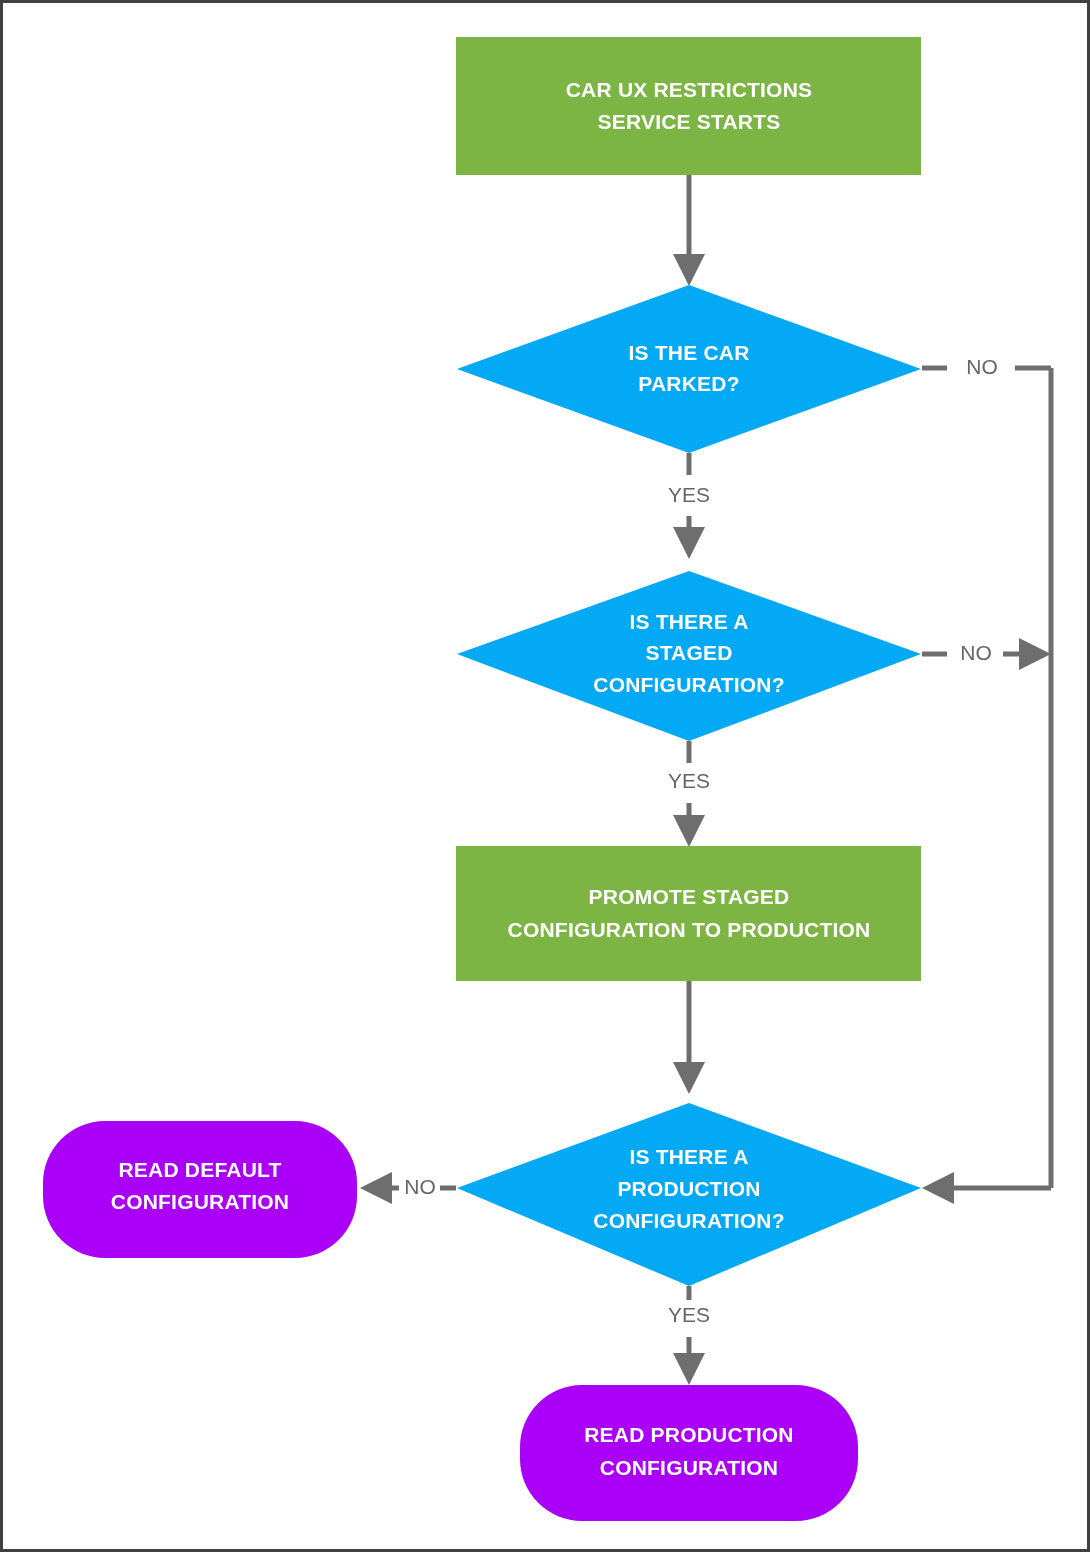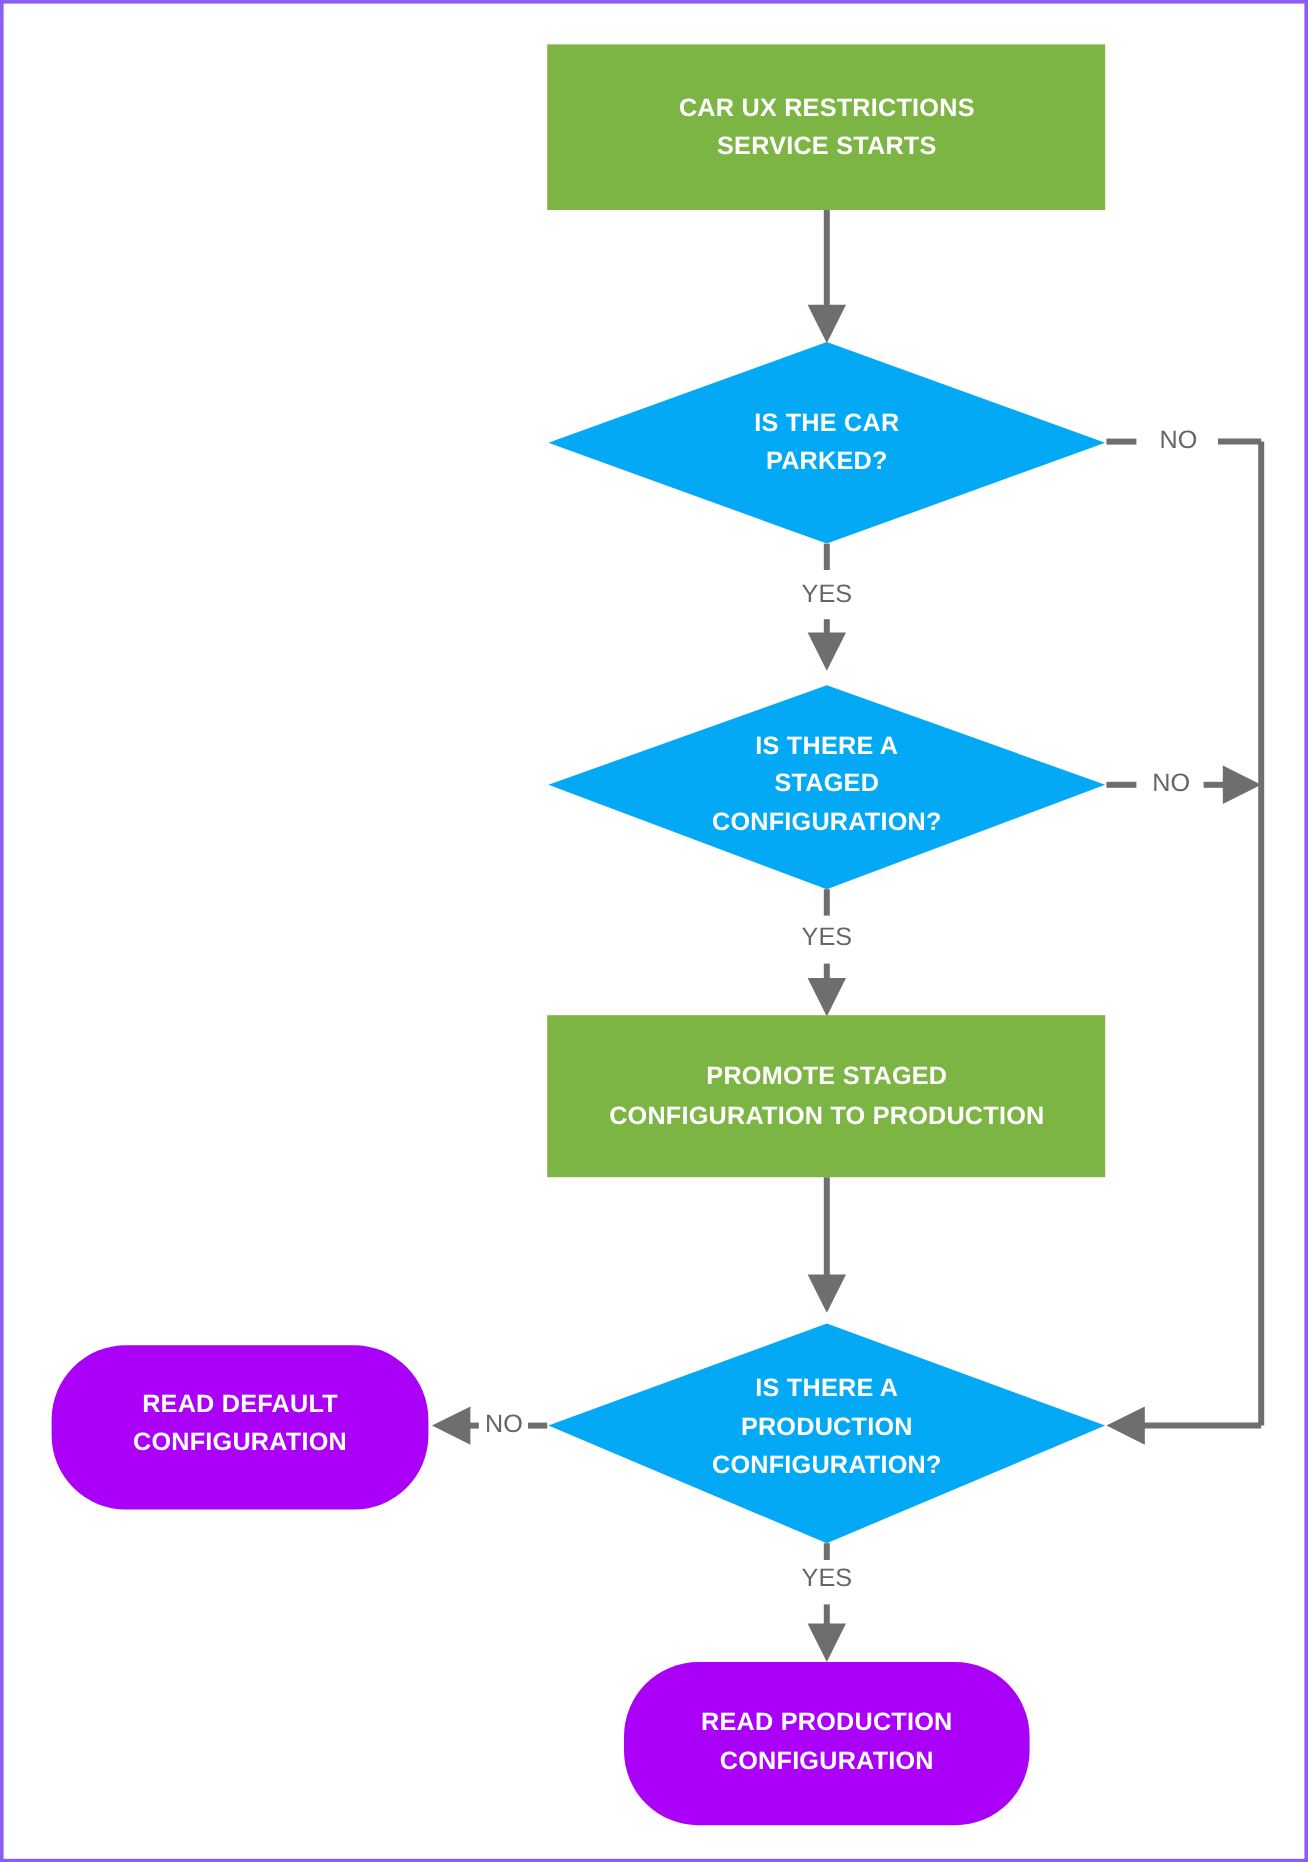--- a/index.html
+++ b/index.html
@@ -9,21 +9,21 @@
     background: #ffffff;
   }
   body {
     font-family: "Liberation Sans", sans-serif;
   }
   #canvas {
     position: relative;
     width: 1090px;
     height: 1552px;
     background: #ffffff;
-    border: 3px solid #8b5cf6;
+    border: 3px solid #404040;
     box-sizing: border-box;
     overflow: hidden;
   }
   #flow-svg {
     position: absolute;
     left: 0;
     top: 0;
     width: 1090px;
     height: 1552px;
   }

